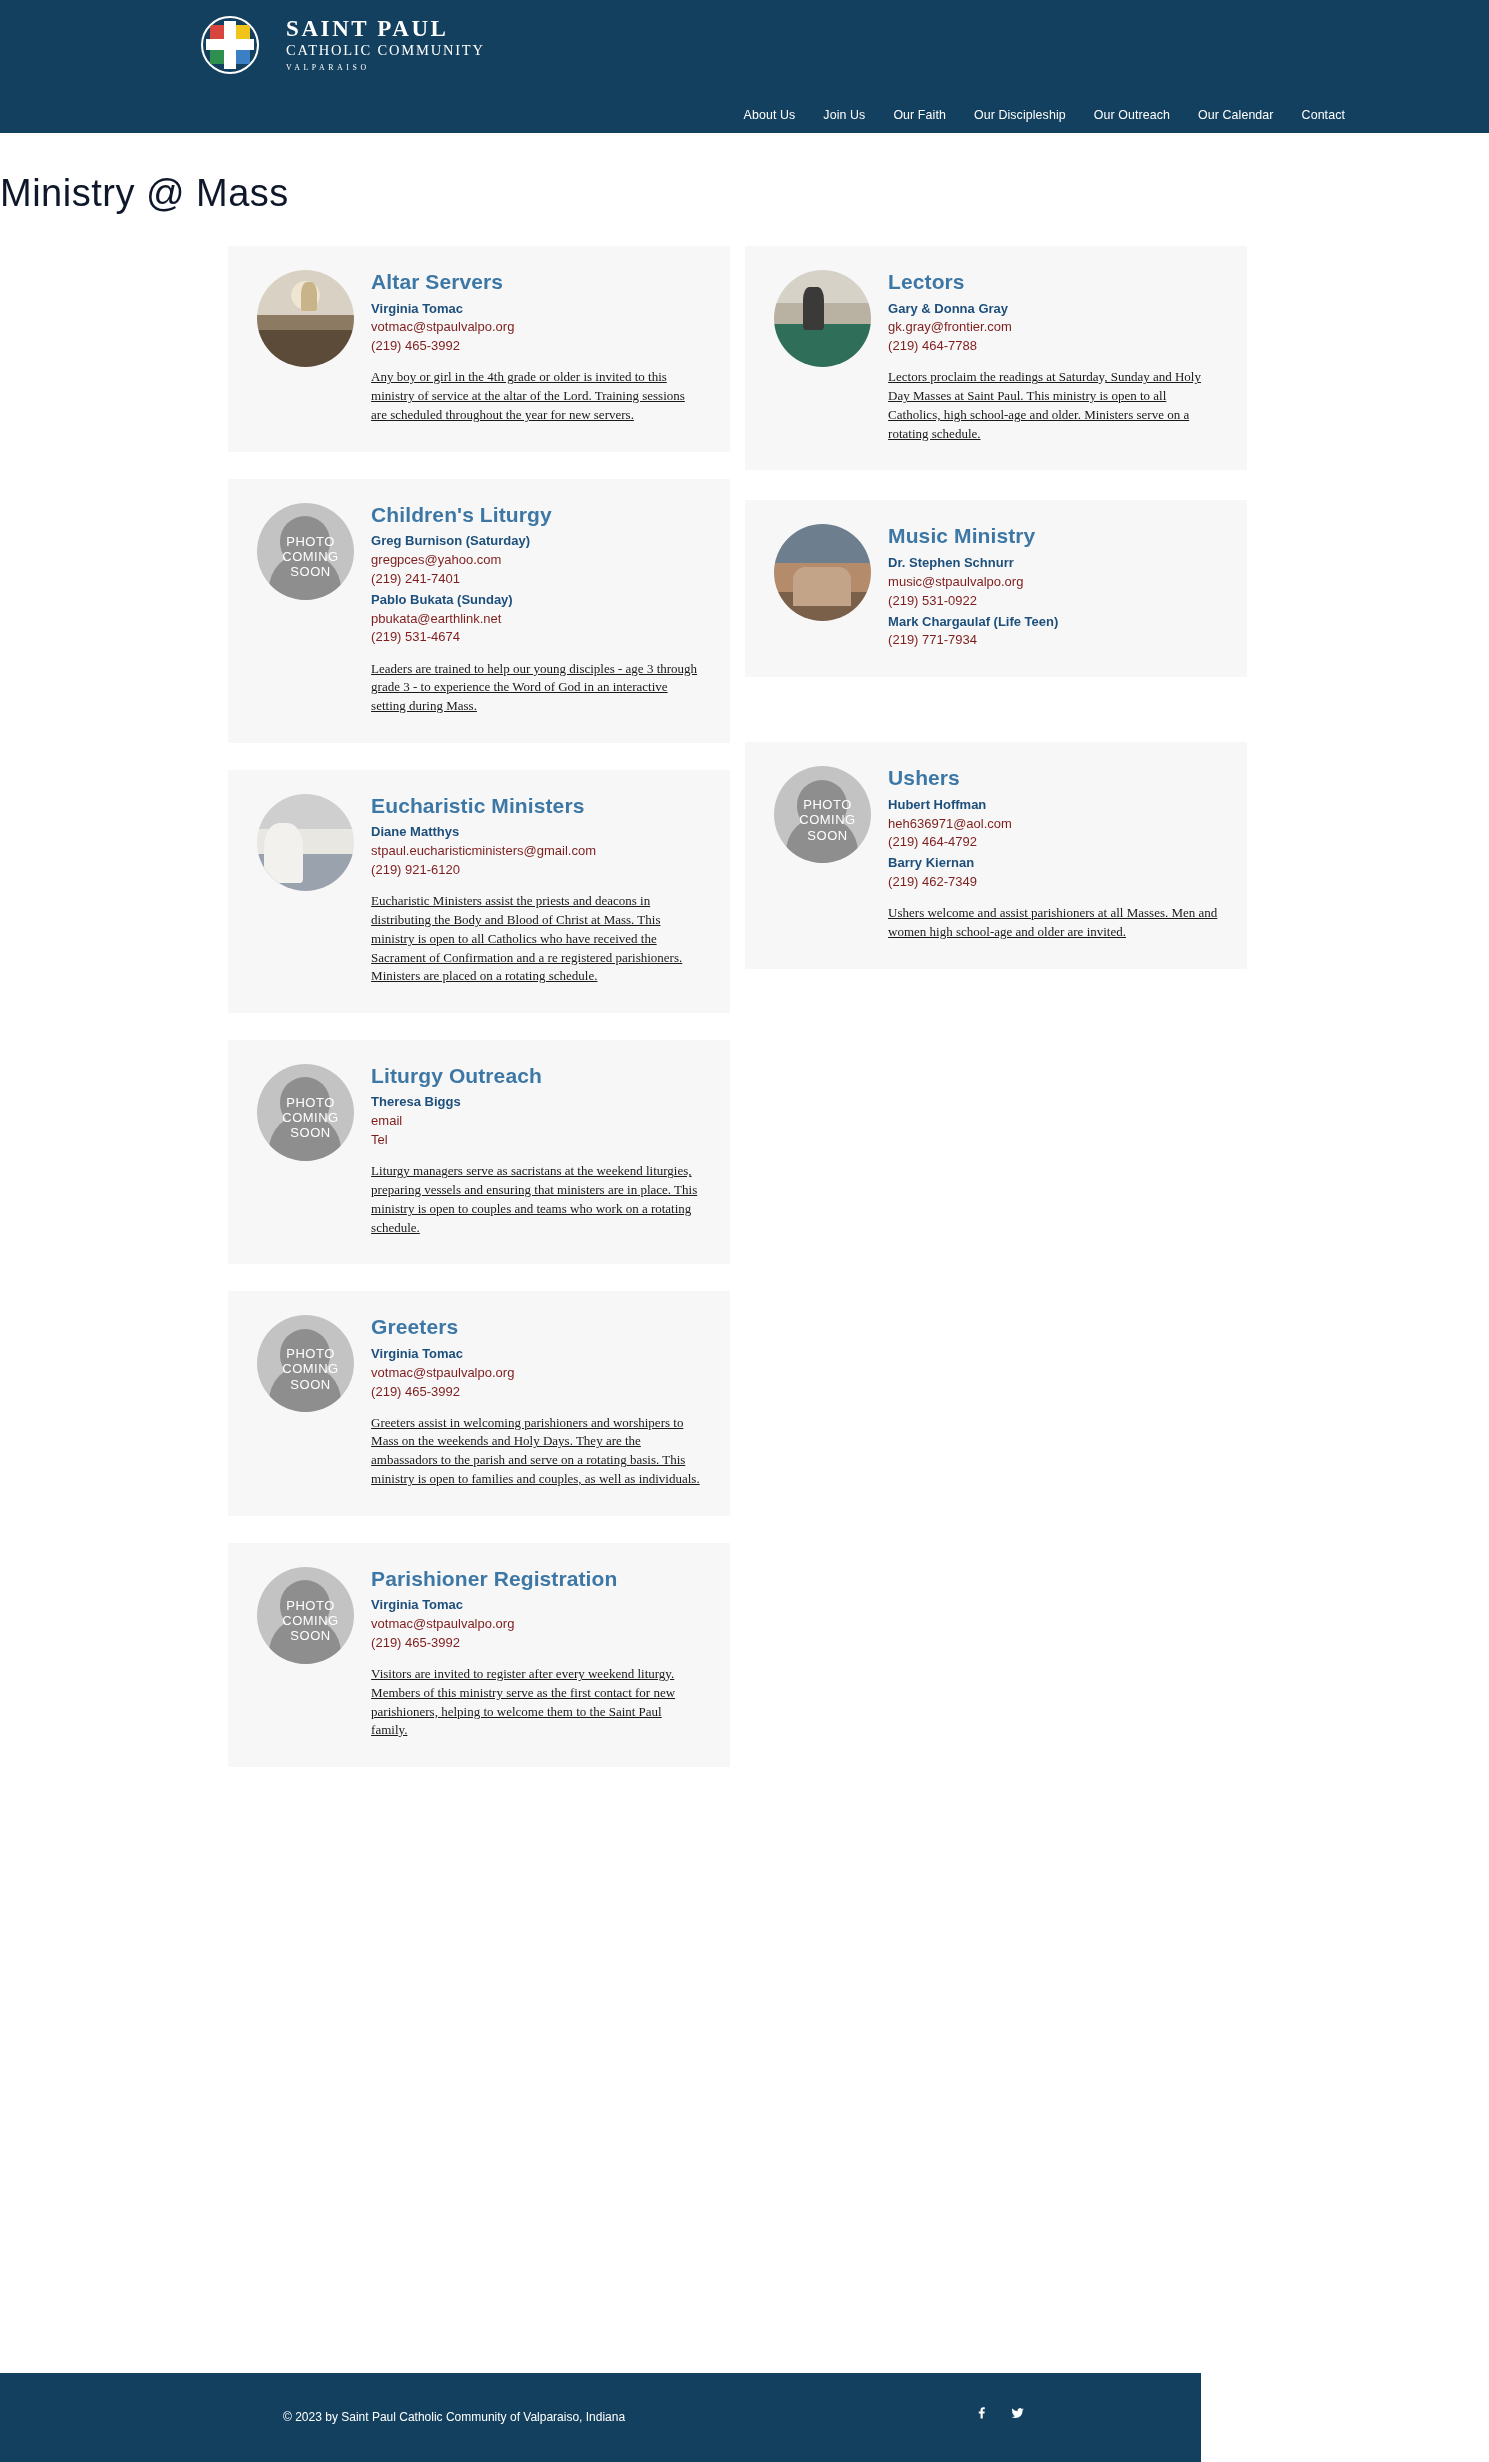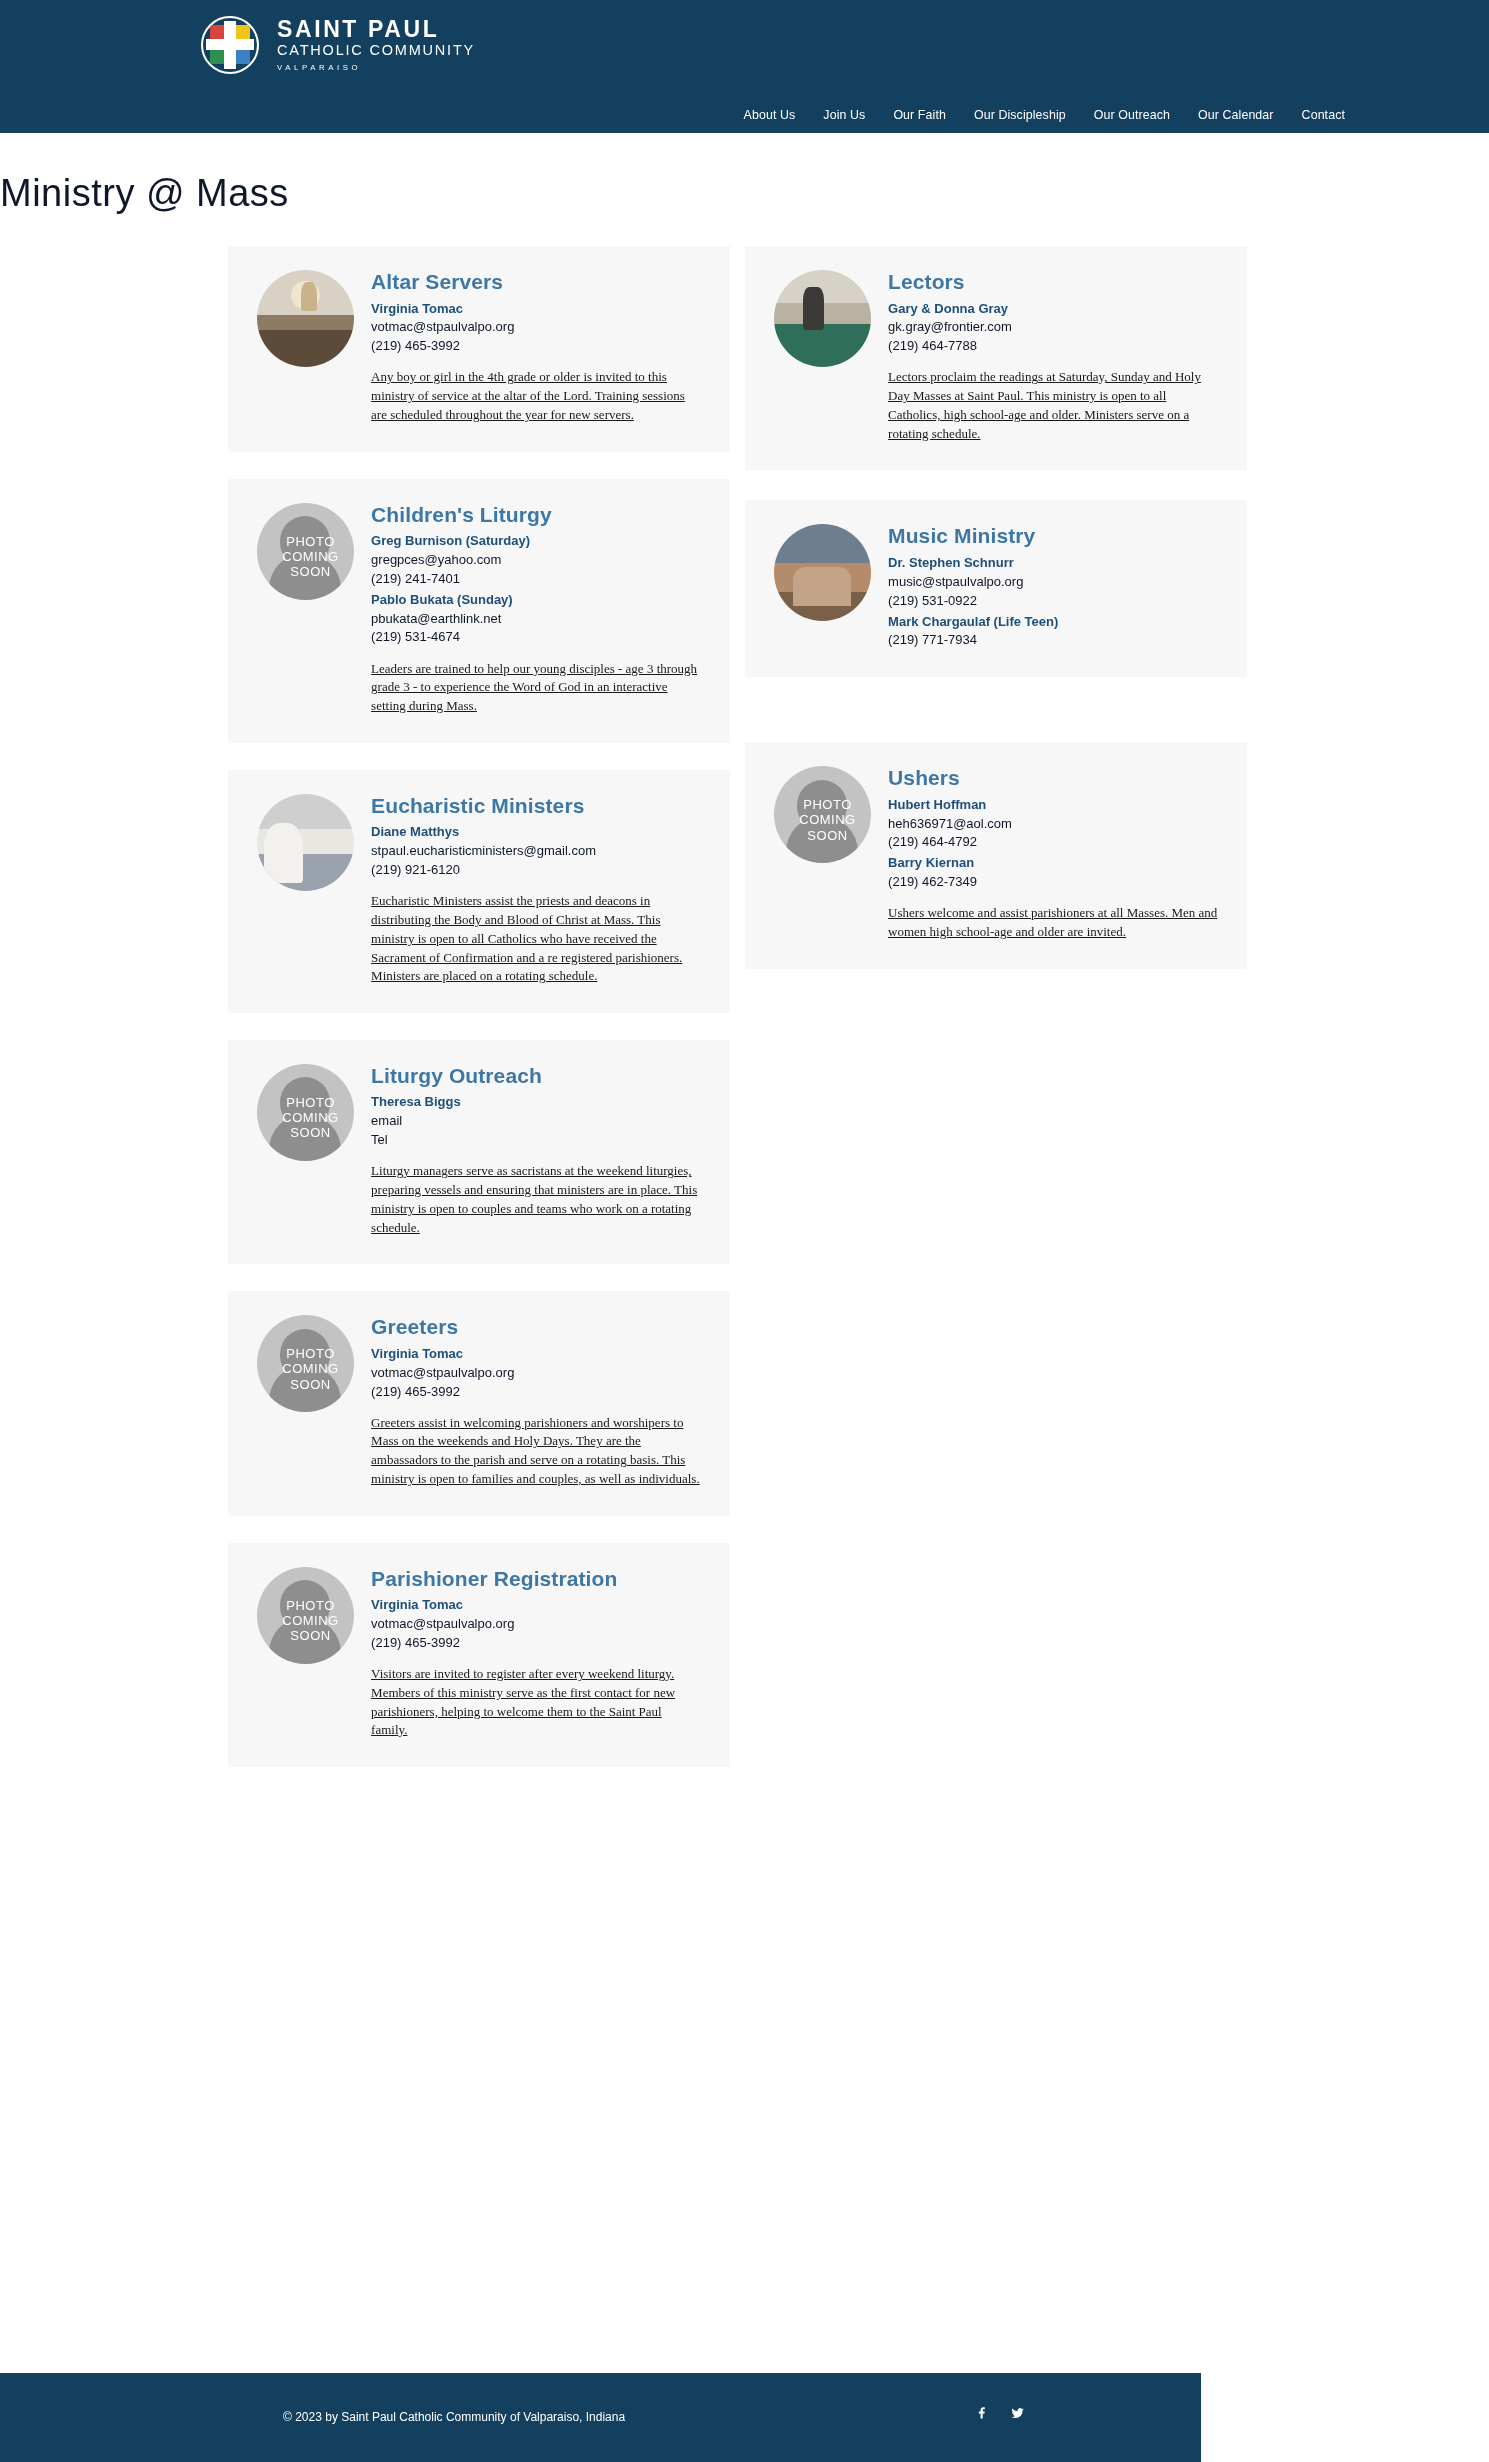--- a/index.html
+++ b/index.html
@@ -63,23 +63,23 @@
   .logo-mark .q {
     position: absolute;
     width: 16.6px;
     height: 16.6px;
   }
   .logo-mark .q1 { left: 7.2px;  top: 7.2px;  background: #d8453c; }
   .logo-mark .q2 { right: 7.2px; top: 7.2px;  background: #f0c419; }
   .logo-mark .q3 { left: 7.2px;  bottom: 7.2px; background: #2f8f4e; }
   .logo-mark .q4 { right: 7.2px; bottom: 7.2px; background: #3b7fc4; }
   .logo-text {
-    margin-left: 18px;
+    margin-left: 27px;
     color: #ffffff;
-    font-family: Liberation Sans, sans-serif;
+    font-family: Liberation Serif, serif;
   }
   .logo-title {
     font-size: 23px;
     letter-spacing: 2.6px;
     line-height: 1.05;
     font-weight: 700;
   }
   .logo-sub {
     font-size: 14.5px;
     letter-spacing: 1.8px;
@@ -259,21 +259,21 @@
     letter-spacing: 0.1px;
   }
   .contact-name {
     color: #1d4f7c;
     font-size: 13px;
     font-weight: 700;
     line-height: 1.45;
     margin-top: 2.1px;
   }
   .contact-link {
-    color: #0f172a;
+    color: #7f1d1d;
     font-size: 13px;
     line-height: 1.45;
     text-decoration: none;
     display: block;
     word-break: break-word;
   }
   .desc {
     font-family: "Liberation Serif", serif;
     color: #1a1a1a;
     font-size: 13px;

